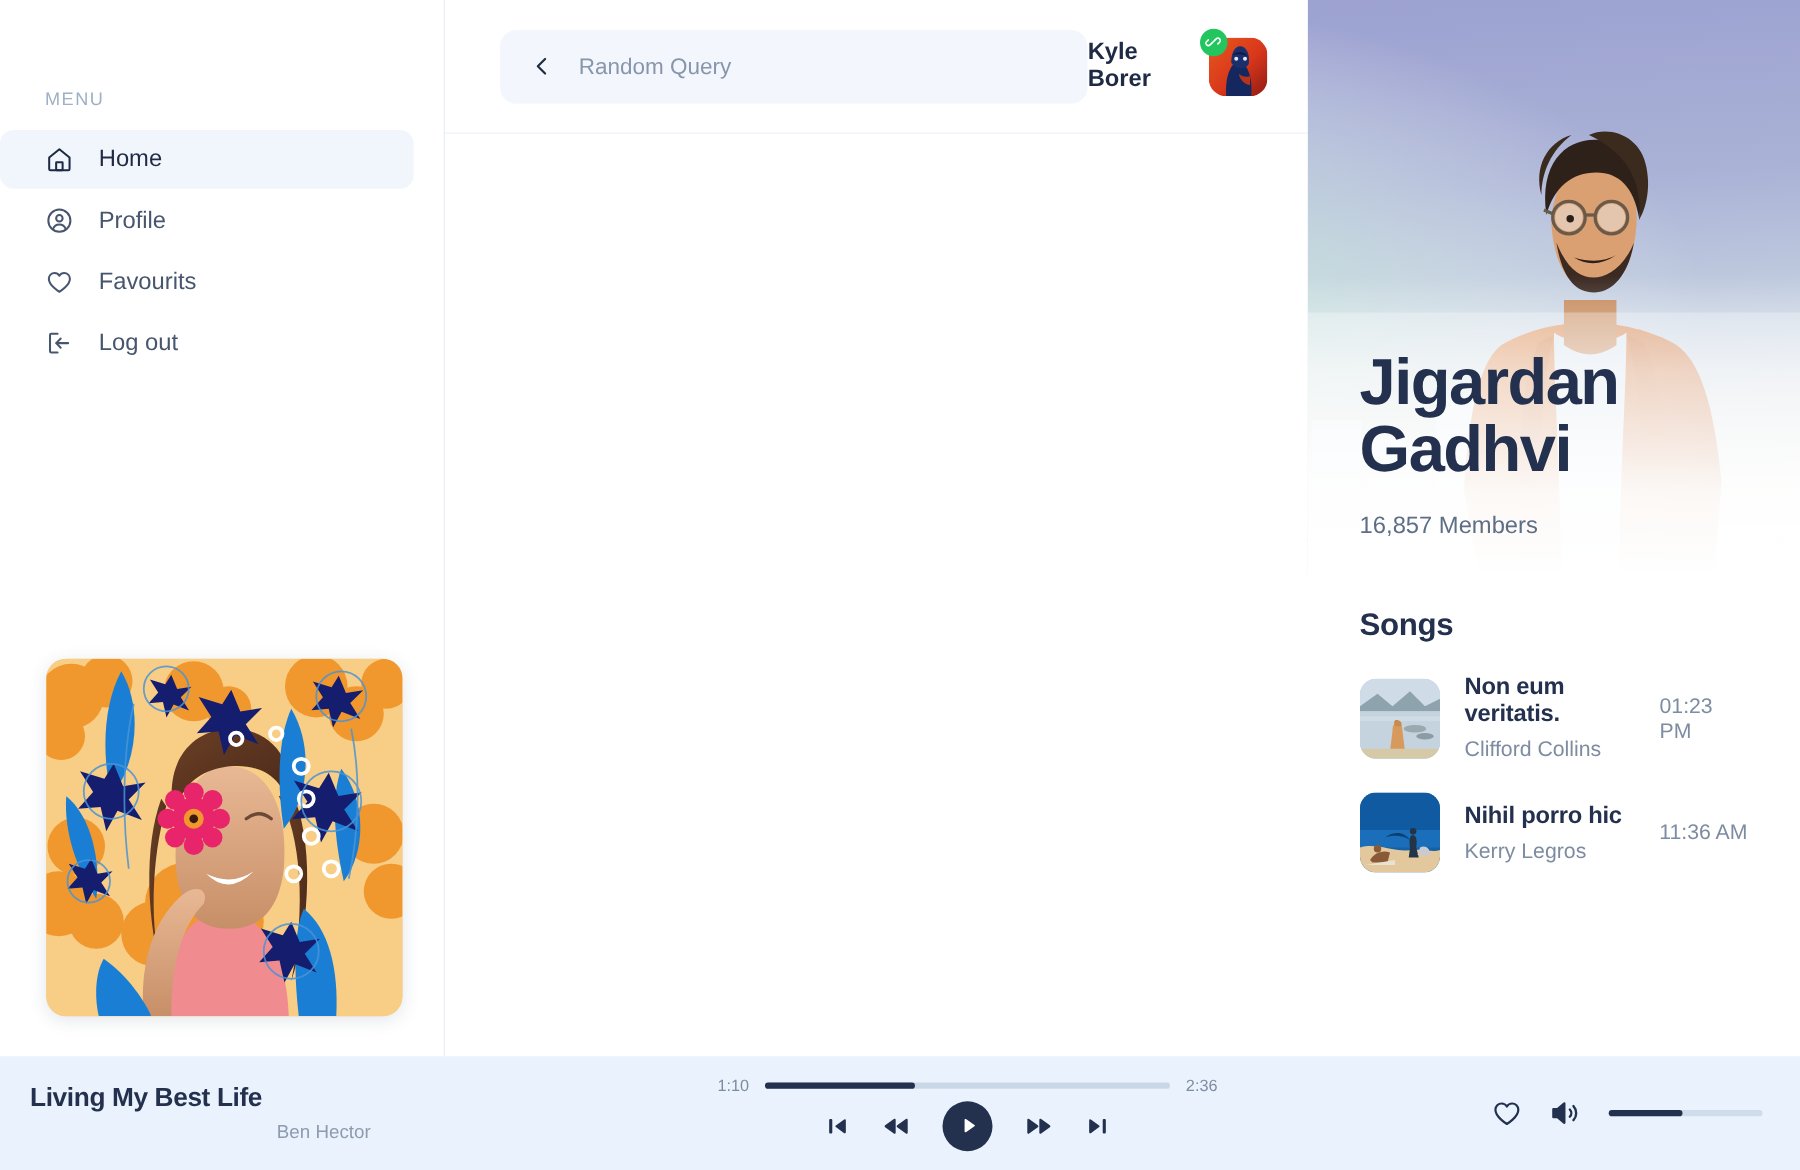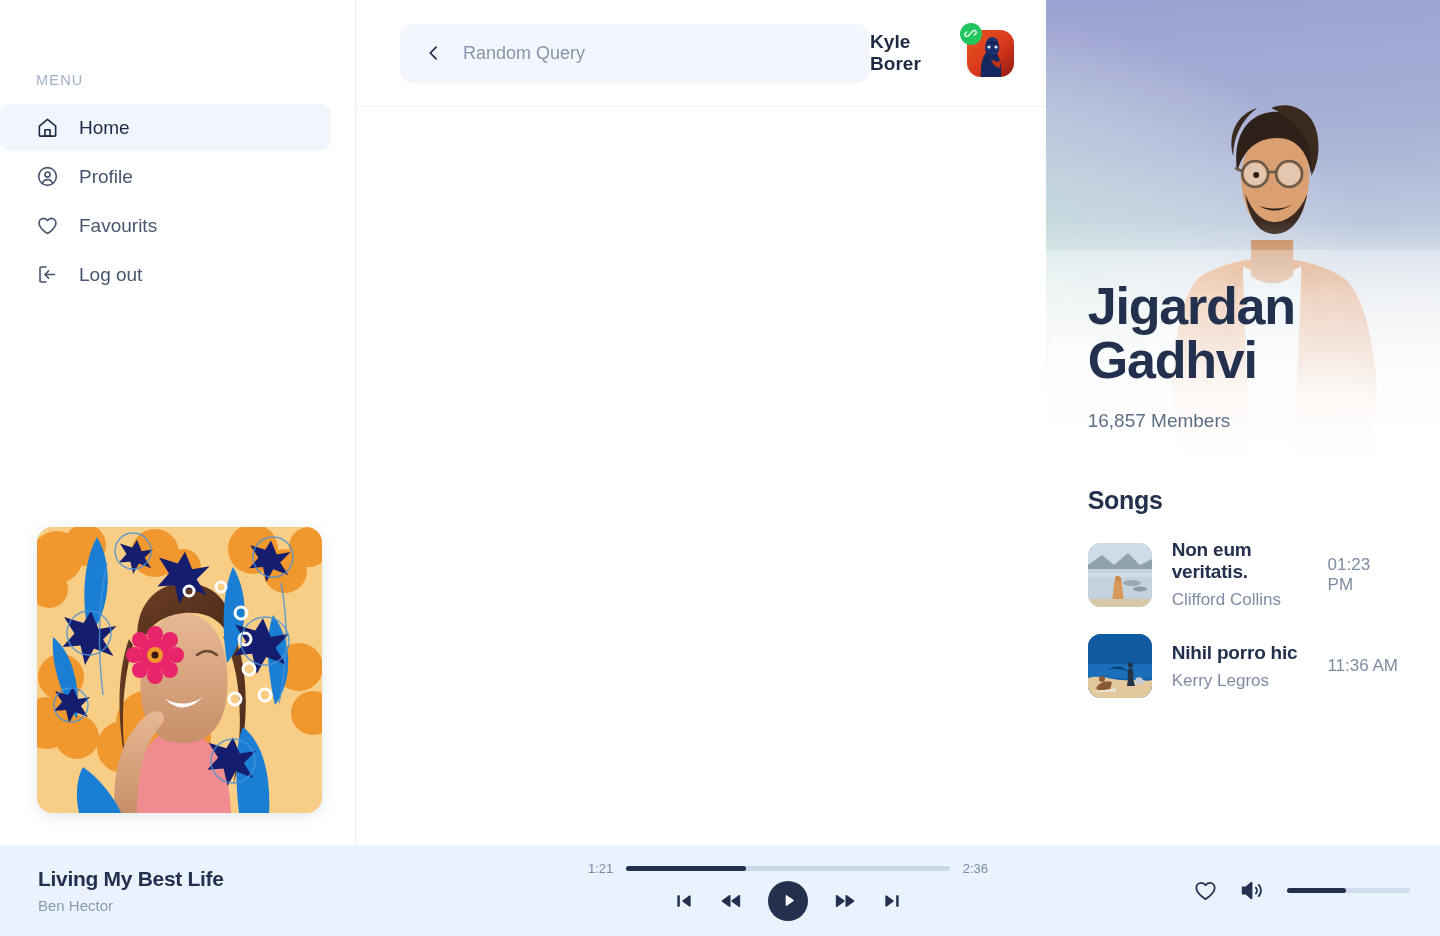--- a/index.html
+++ b/index.html
@@ -270,33 +270,34 @@
 
   
   .player {
     position: absolute;
     left: 0; bottom: 0;
     width: 1440px;
     height: 91px;
     background: #eaf3fd;
     display: flex;
     align-items: center;
-    padding: 0 30px 0 38px;
+    padding: 0 30px 0 24px;
   }
   .now-playing { width: 470px; flex: 0 0 470px; }
   .np-title {
     font-size: 21px;
     font-weight: 700;
     color: #23314e;
     letter-spacing: -0.3px;
   }
   .np-artist {
     font-size: 15px;
     color: #8d9bb0;
     margin-top: 6px;
+    text-align: center;
   }
   .player-center {
     flex: 1 1 auto;
     display: flex;
     flex-direction: column;
     align-items: center;
     gap: 5px;
     max-width: 560px;
   }
   .progress-row {
@@ -801,21 +802,21 @@
 
   <div class="player">
 
     <div class="now-playing">
       <div class="np-title">Living My Best Life</div>
       <div class="np-artist">Ben Hector</div>
     </div>
 
     <div class="player-center">
       <div class="progress-row">
-        <span class="time-label">1:21</span>
+        <span class="time-label">1:10</span>
         <span class="progress-track">
           <span class="progress-fill" style="width: 37%;"></span>
         </span>
         <span class="time-label">2:36</span>
       </div>
 
       <div class="transport">
         <button class="tbtn">
           <svg viewBox="0 0 24 24" width="20" height="20" fill="#23314e">
             <rect x="4" y="5" width="3" height="14" rx="1"></rect>

